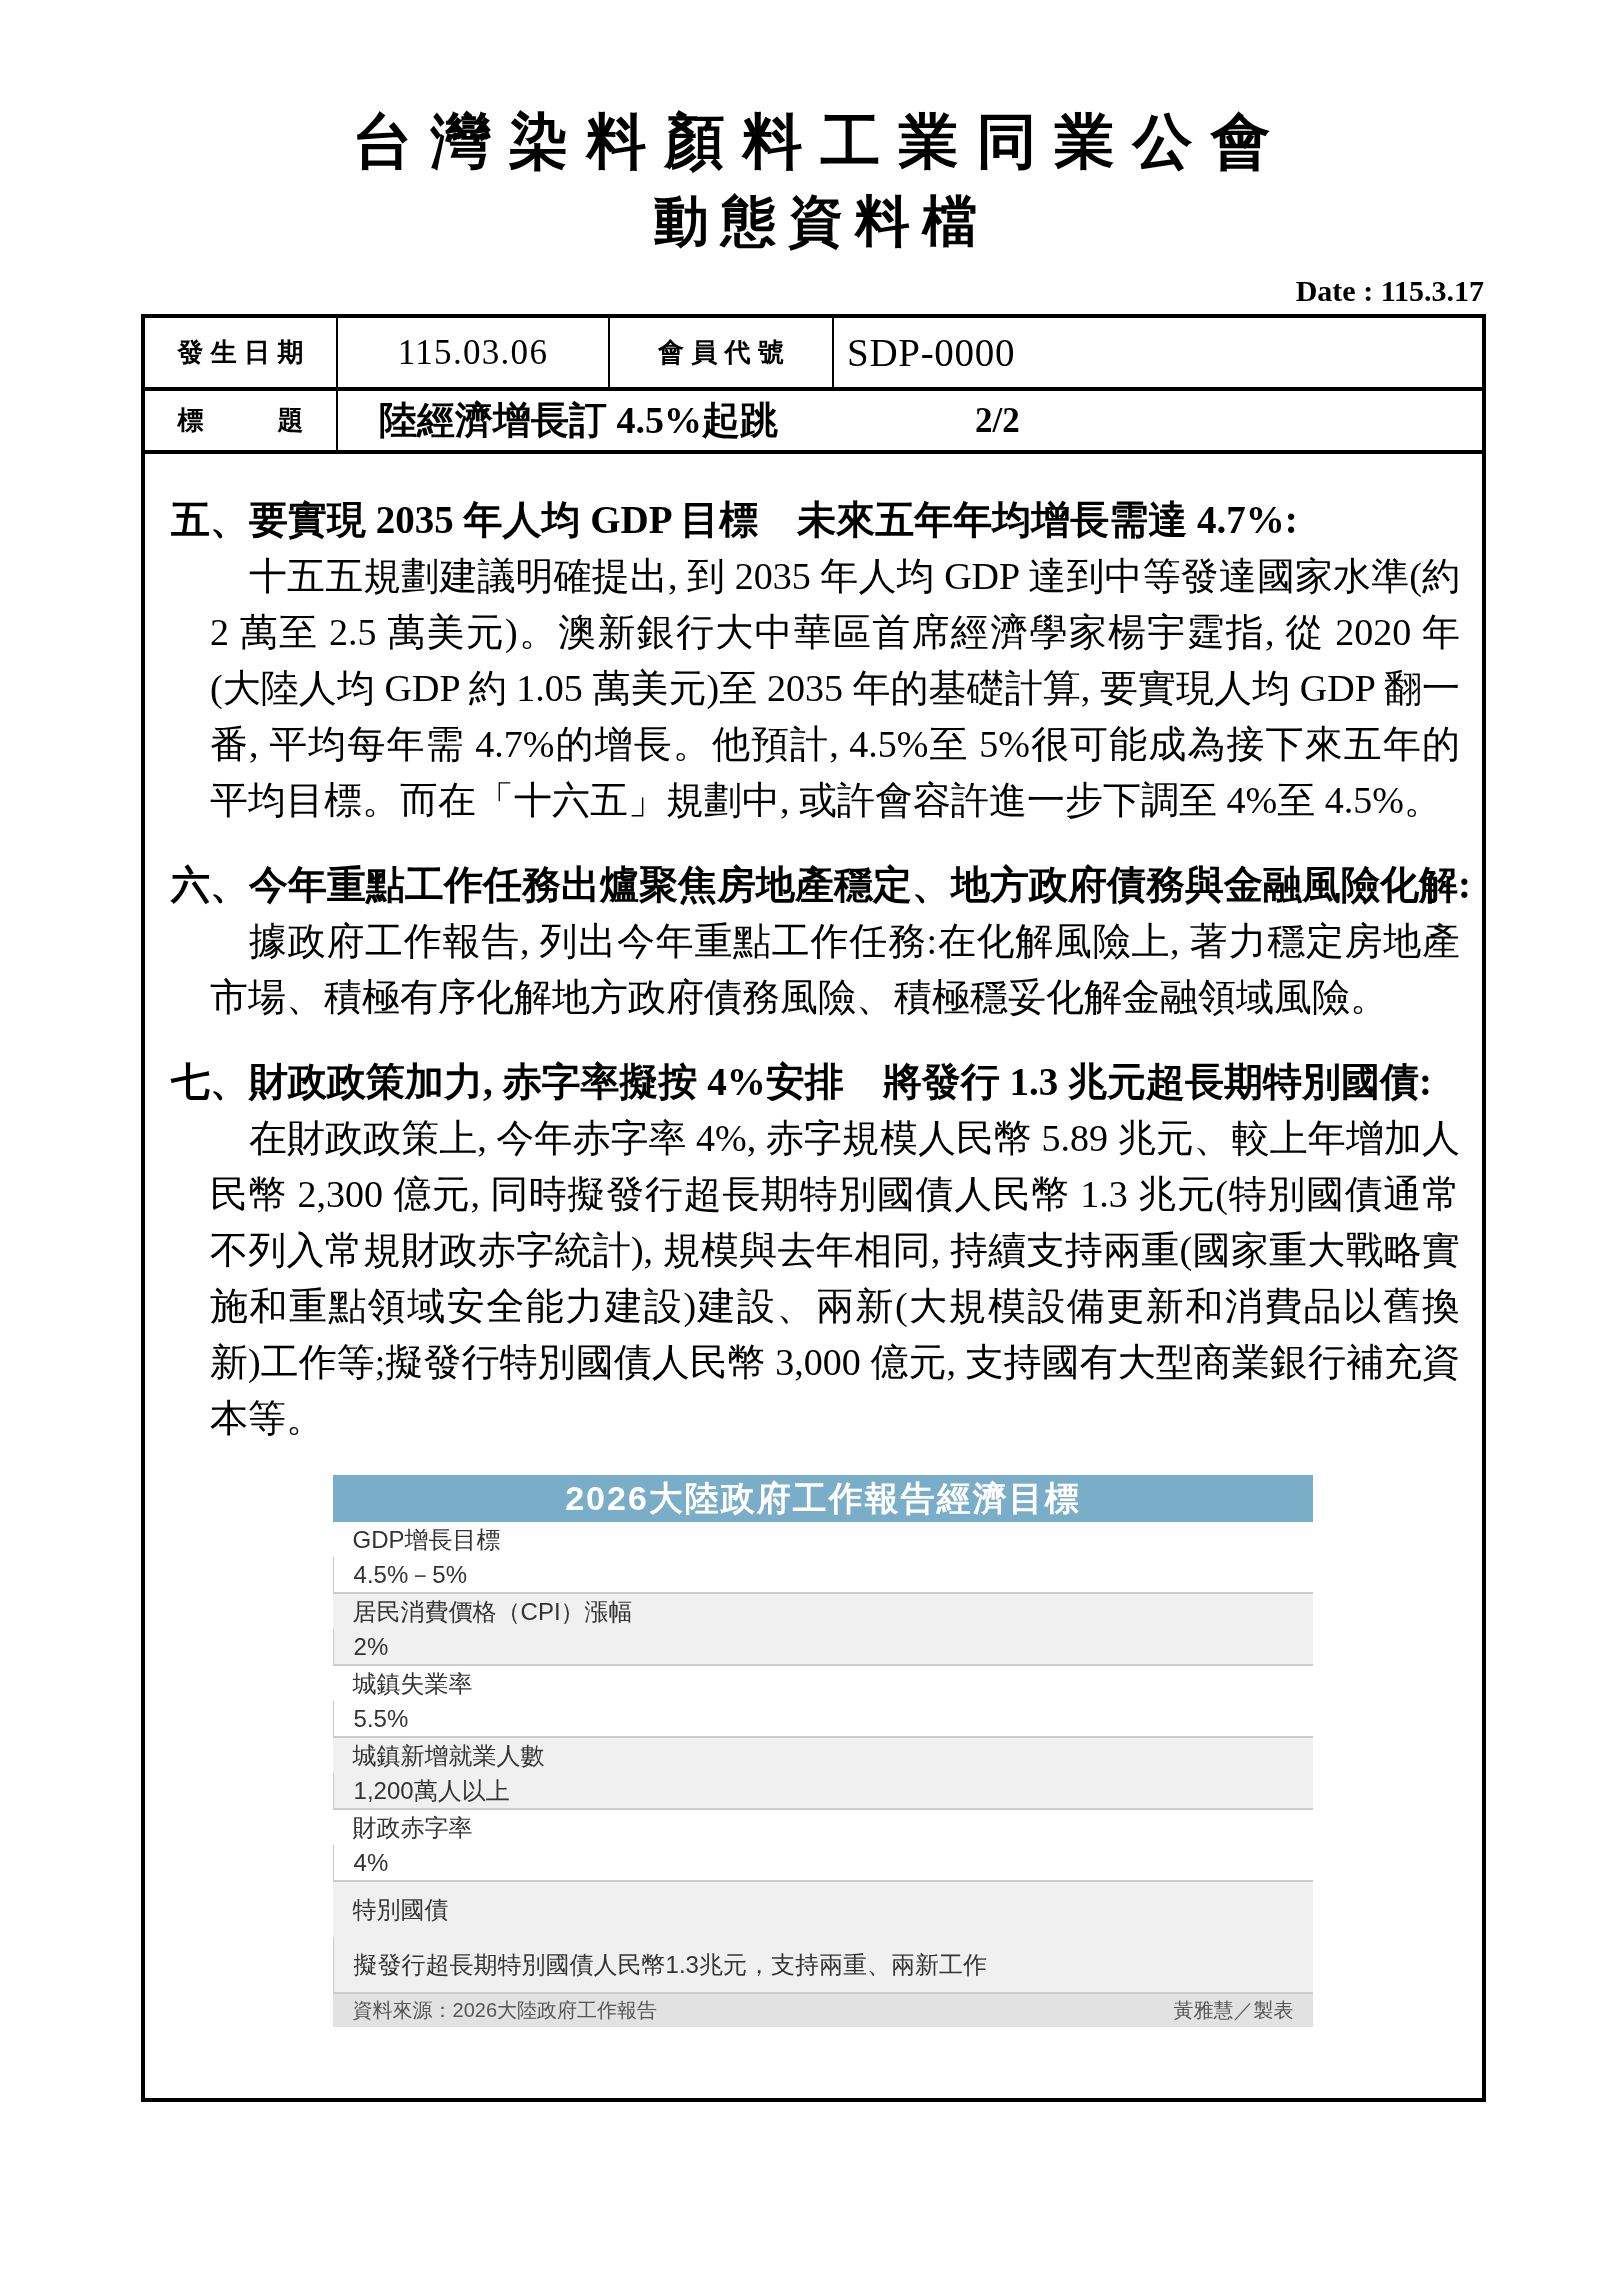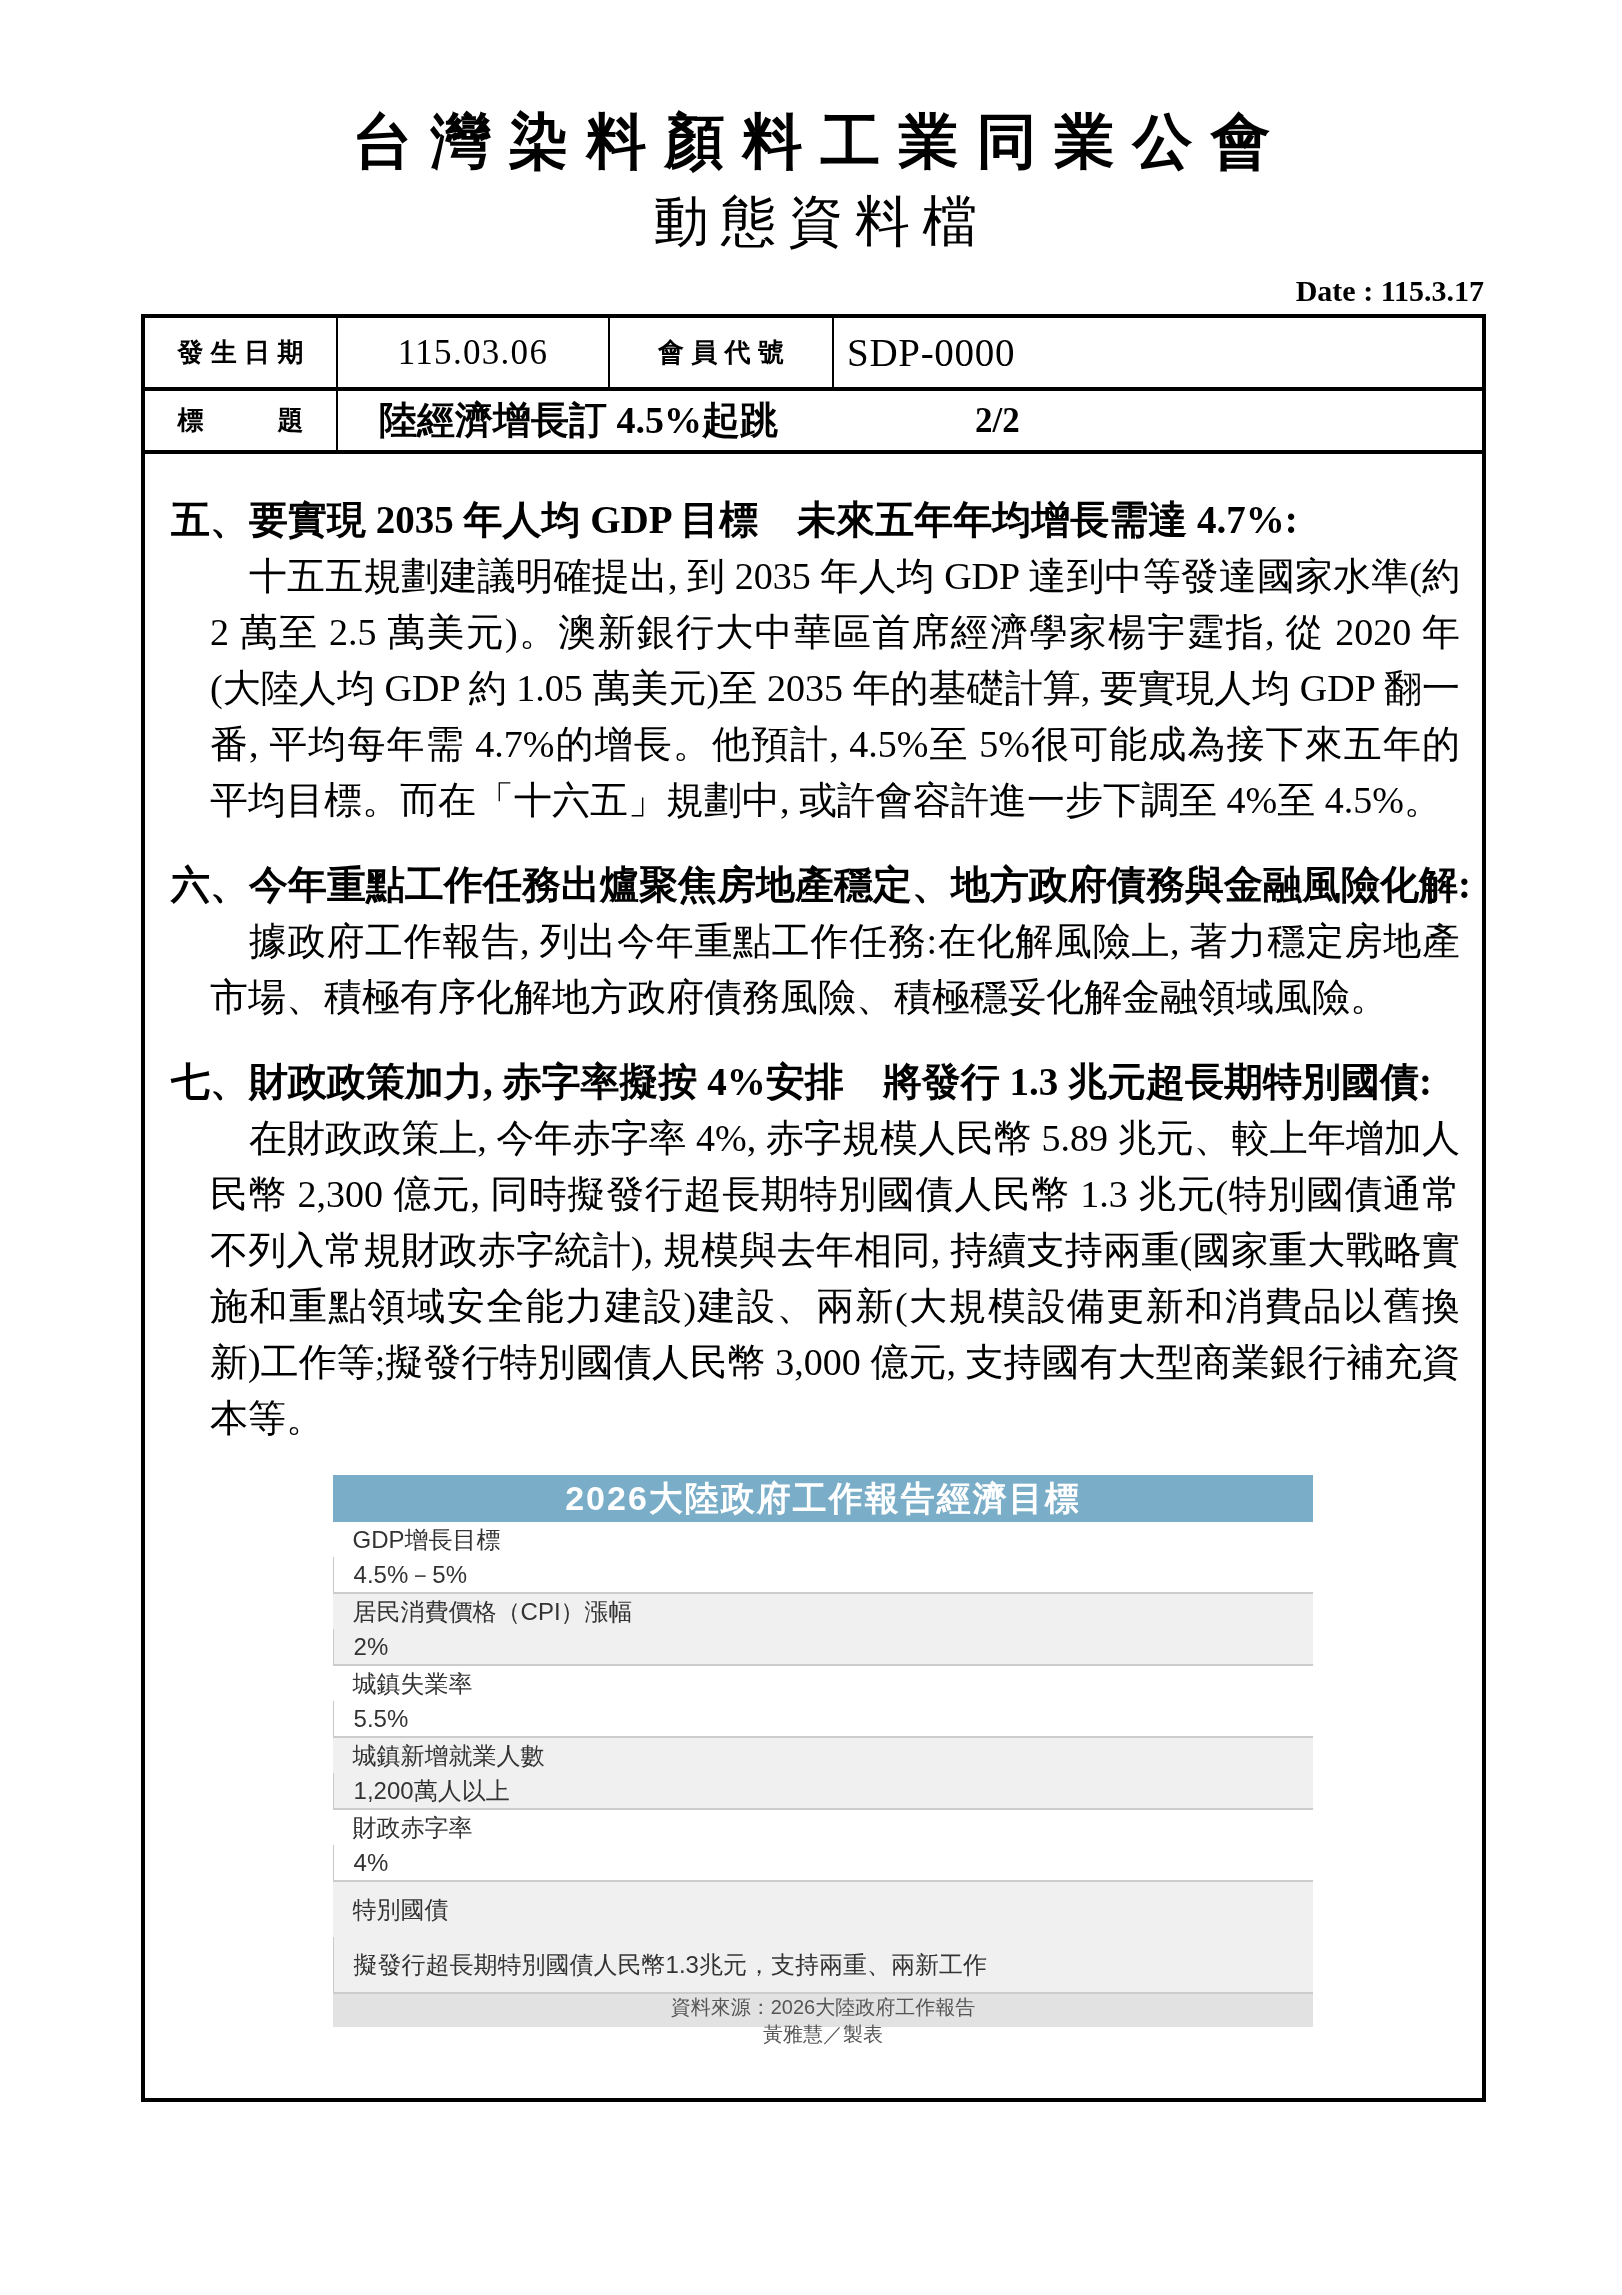--- a/index.html
+++ b/index.html
@@ -15,21 +15,21 @@
   .doc-title{
     position:absolute; top:102px; left:0; right:0;
     text-align:center;
     font-size:60px; font-weight:bold;
     letter-spacing:0.30em; text-indent:0.30em;
     white-space:nowrap;
   }
   .doc-subtitle{
     position:absolute; top:185px; left:8px; right:0;
     text-align:center;
-    font-size:55px; font-weight:normal;
+    font-size:55px; font-weight:bold;
     letter-spacing:0.22em; text-indent:0.22em;
     white-space:nowrap;
   }
   .date-line{
     position:absolute; top:274px; right:139px;
     font-size:30px; font-weight:bold;
   }
   .outer-box{
     position:absolute; left:141px; top:314px;
     width:1345px; height:1788px;
@@ -108,21 +108,20 @@
   }
   .news-row-tall .news-row-label,
   .news-row-tall .news-row-value{ min-height:55px; line-height:27.5px; padding-top:3.9px; padding-bottom:3.9px; }
   .news-footer{
     height:33px;
     background:#e2e2e2;
     color:#555555;
     font-size:20px;
     display:flex; align-items:center; justify-content:space-between;
     padding:0 19.6px;
-    flex-direction:column;
   }
   .doc-source-line{
     margin:98px 19.6px 0 7.9px;
     font-size:38px; font-weight:bold;
     line-height:52px;
     white-space:nowrap;
   }
 </style>
 </head>
 <body>

